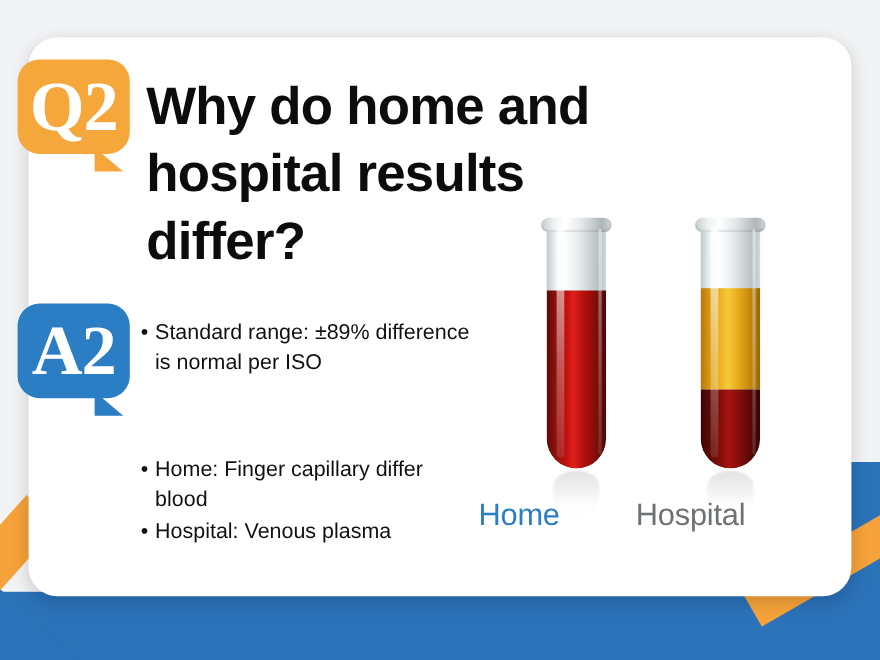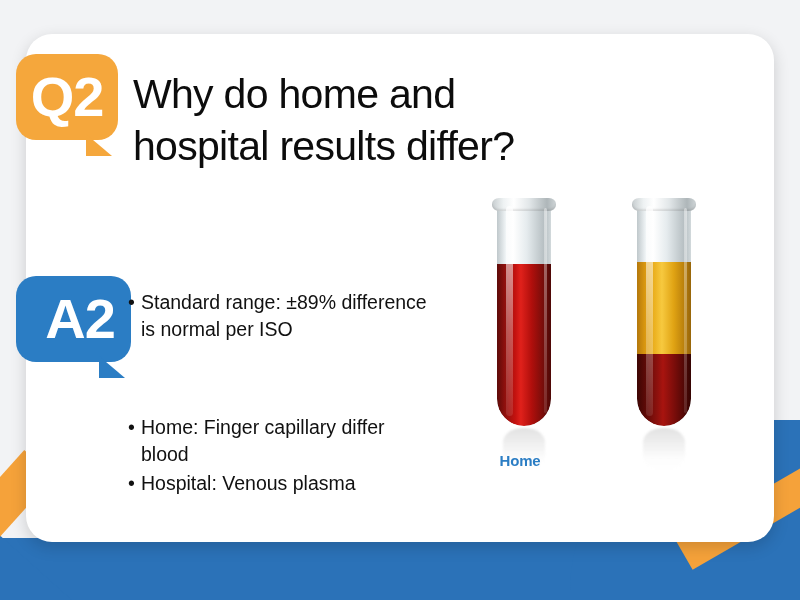--- a/index.html
+++ b/index.html
@@ -95,25 +95,25 @@
   }
 
   
   .badge {
     position: absolute;
     width: 102px;
     height: 86px;
     border-radius: 20px;
     color: #ffffff;
     font-weight: bold;
-    font-size: 56px;
+    font-size: 64px;
     line-height: 86px;
     text-align: center;
     letter-spacing: -1px;
-    font-family: Liberation Sans, sans-serif;
+    font-family: Liberation Serif, serif;
   }
   .badge::after {
     content: "";
     position: absolute;
     right: 6px;
     bottom: -16px;
     width: 0;
     height: 0;
     border-style: solid;
     border-width: 22px 0 0 26px;
@@ -124,37 +124,36 @@
     top: 54px;
     background: #f5a73c;
     color: #f5a73c;
   }
   #badge-q .badge-text { color: #ffffff; }
   #badge-a {
     left: 16px;
     top: 276px;
     background: #2b7dc4;
     color: #2b7dc4;
-    padding-left: 13px;
   }
   #badge-a .badge-text { color: #ffffff; }
   .badge-text {
     position: relative;
     z-index: 2;
     display: block;
   }
 
   
   #title {
     position: absolute;
     left: 133px;
     top: 68px;
     width: 430px;
-    font-size: 41px;
-    font-weight: normal;
+    font-size: 48px;
+    font-weight: bold;
     line-height: 1.27;
     color: #0c0c0c;
     letter-spacing: -0.7px;
   }
 
   
   .bullet-group {
     position: absolute;
     left: 128px;
     width: 300px;
@@ -295,23 +294,22 @@
         rgba(160,160,160,0.30), rgba(200,200,200,0.06) 70%,
         rgba(255,255,255,0));
     filter: blur(1px);
   }
 
   
   .tube-label {
     position: absolute;
     top: 452px;
     width: 170px;
-    text-align: center;
-    font-size: 15px;
-    font-weight: bold;
+    font-size: 28px;
+    font-weight: normal;
     letter-spacing: -0.2px;
   }
   #label-home { left: 435px; color: #2b7dc4; }
   #label-hosp { left: 578px; color: #6e7275; }
 </style>
 </head>
 <body>
 
 <div id="slide">
 
@@ -372,14 +370,15 @@
         <div id="hosp-cells" class="liquid liquid-cells"></div>
       </div>
       <div class="tube-rim"></div>
       <div class="tube-shine"></div>
       <div class="tube-edge"></div>
       <div class="tube-reflection"></div>
     </div>
   </div>
 
   <div id="label-home" class="tube-label">Home</div>
+  <div id="label-hosp" class="tube-label">Hospital</div>
 
 </div>
 
 </body></html>

